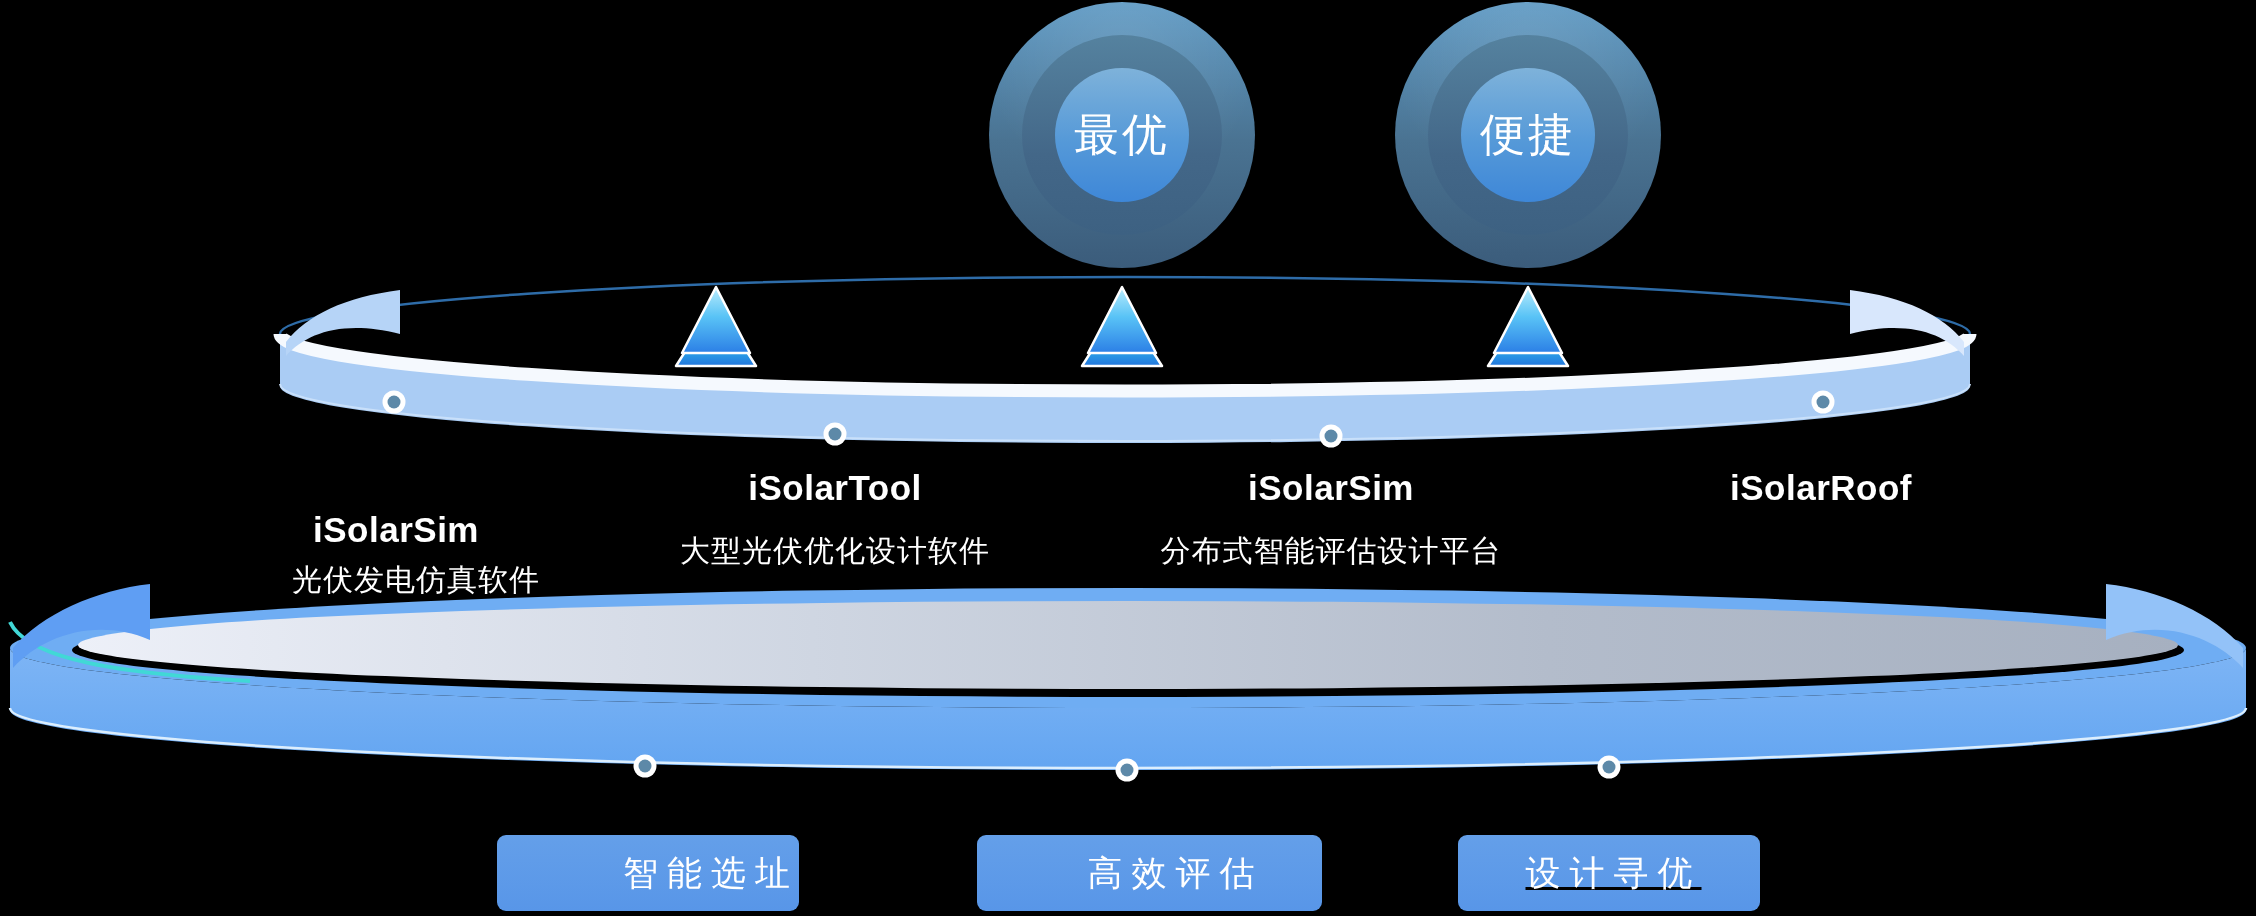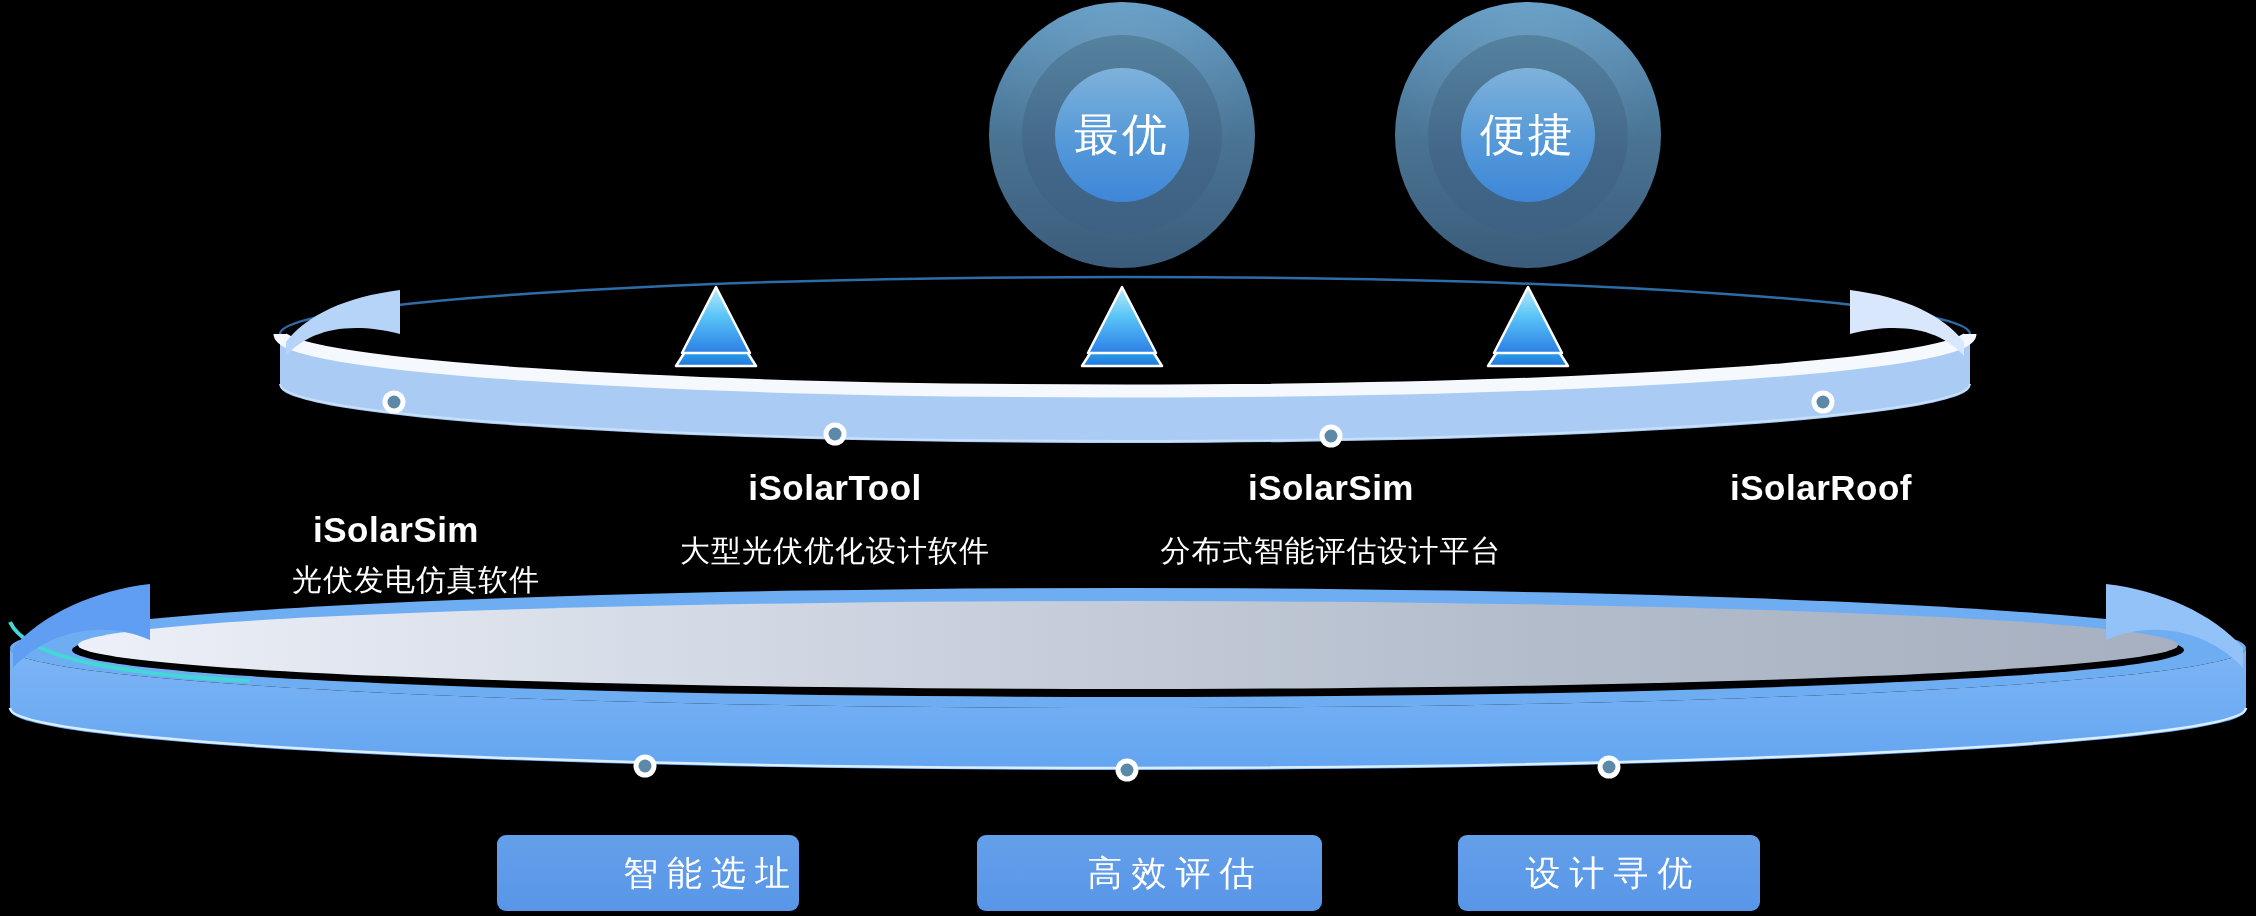--- a/index.html
+++ b/index.html
@@ -143,17 +143,17 @@
   <div class="product-desc" style="left:1331px;">分布式智能评估设计平台</div>
 
   <div class="product-name" style="left:1821px;">iSolarRoof</div>
 
   <div class="cap-btn" style="left:497px;justify-content:flex-end;">
     <span>智能选址</span>
   </div>
   <div class="cap-btn" style="left:977px;padding-left:43px;">
     <span>高效评估</span>
   </div>
-  <div class="cap-btn" style="left:1458px;">
+  <div class="cap-btn" style="left:1458px;text-decoration:underline;">
     <span>设计寻优</span>
   </div>
 
 </div>
 
 </body></html>

